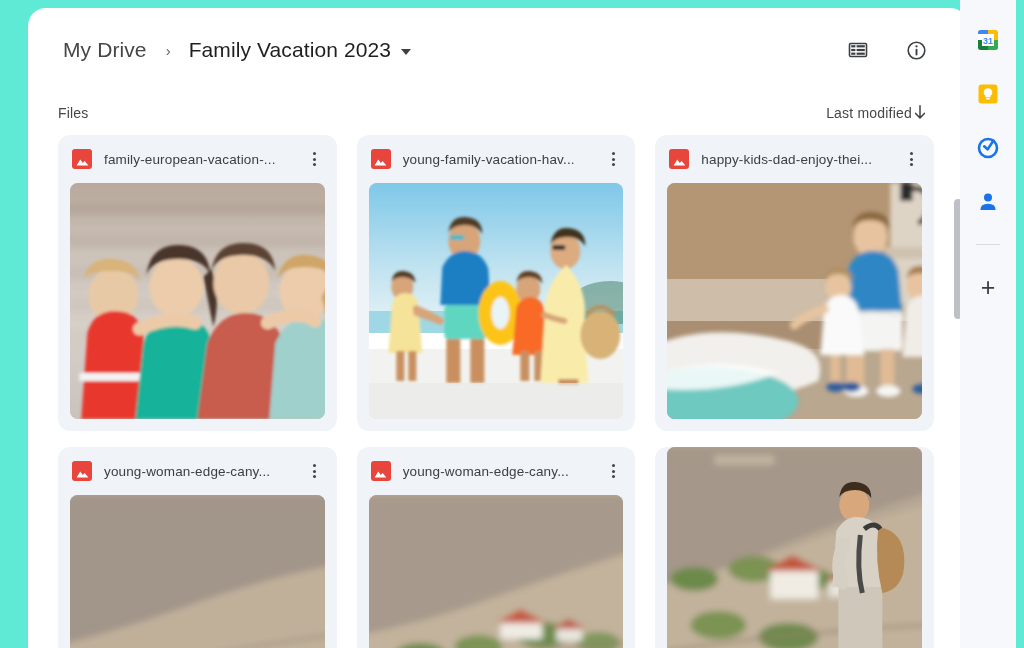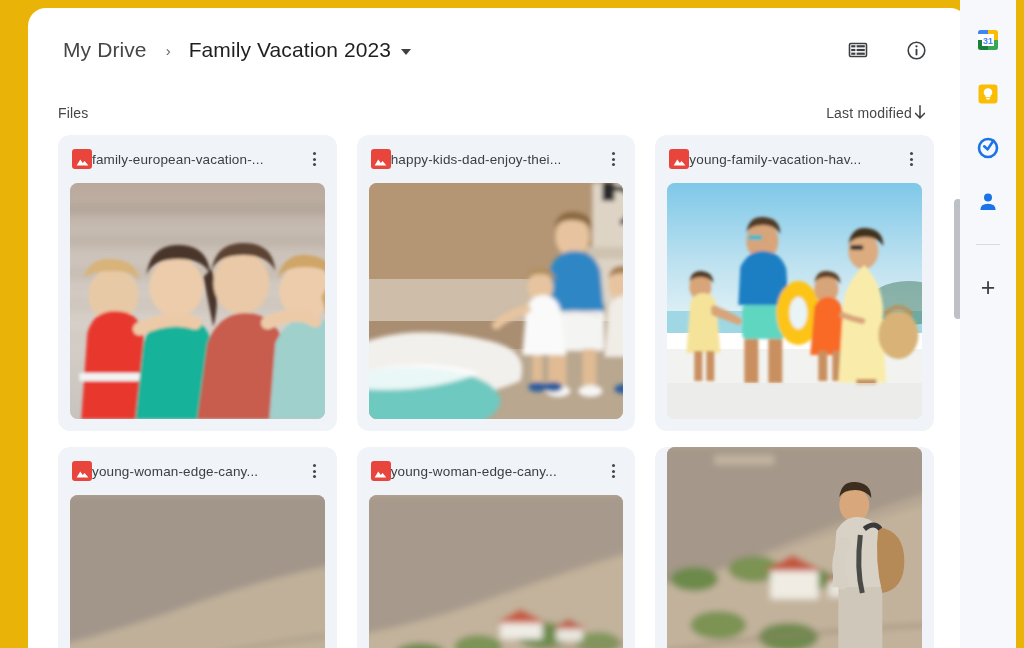--- a/index.html
+++ b/index.html
@@ -4,21 +4,21 @@
 <style>
   * { box-sizing: border-box; margin: 0; padding: 0; }
   html, body {
     width: 1024px; height: 648px;
     overflow: hidden;
     background: #f6f8fc;
     font-family: "Liberation Sans", sans-serif;
     -webkit-font-smoothing: antialiased;
   }
 
-  #app { position: relative; width: 1024px; height: 648px; background: #eab308; }
+  #app { position: relative; width: 1024px; height: 648px; background: #5eead4; }
 
   
   .panel {
     position: absolute;
     left: 28px; top: 8px;
     width: 940px; height: 648px;
     background: #ffffff;
     border-radius: 18px 18px 0 0;
     overflow: hidden;
   }
@@ -91,20 +91,21 @@
     background: #f0f4f9;
     border-radius: 12px;
     padding: 0 0 12px 0;
     overflow: hidden;
     cursor: pointer;
   }
   .card-head {
     height: 48px;
     display: flex; align-items: center;
     padding: 0 8px 0 14px;
+    gap: 12px;
   }
   .ftype {
     width: 20px; height: 20px; flex: 0 0 20px;
     background: #e8453c;
     border-radius: 3px;
     display: flex; align-items: flex-end; justify-content: center;
     overflow: hidden;
   }
   .ftype svg { display: block; margin-bottom: 3px; }
   .fname {
@@ -289,89 +290,20 @@
           </div>
         </div>
 
         <div class="card">
           <div class="card-head">
             <span class="ftype">
               <svg width="13" height="10" viewBox="0 0 13 10">
                 <path d="M0.6 9.4 L4.3 3.6 L6.8 7.0 L8.6 4.9 L12.4 9.4 Z" fill="#ffffff"></path>
               </svg>
             </span>
-            <span class="fname">happy-kids-dad-enjoy-thei...</span>
-            <span class="kebab">
-                <i></i>
-                <i></i>
-                <i></i>
-              </span>
-          </div>
-          <div class="thumb">
-            <svg viewBox="0 0 272 236" preserveAspectRatio="xMidYMid slice">
-              <defs>
-                  <filter id="bl3">
-                    <feGaussianBlur stdDeviation="2.2"></feGaussianBlur>
-                  </filter>
-                </defs>
-              <rect width="272" height="236" fill="#cbb9a4"></rect>
-              <rect y="0" width="272" height="96" fill="#b49675"></rect>
-              <rect y="96" width="272" height="42" fill="#cdbda9"></rect>
-              <rect y="138" width="272" height="28" fill="#a98e72"></rect>
-              <rect y="166" width="272" height="70" fill="#b9a78f"></rect>
-              <g filter="url(#bl3)">
-
-                <path d="M-20 170 q60-34 150-12 q40 10 30 40 q-70 30-180 12z" fill="#f2f0ec"></path>
-                <ellipse cx="50" cy="218" rx="90" ry="34" fill="#6ec9c0"></ellipse>
-                <path d="M-20 196 q70-26 140-6 q-60 24-140 14z" fill="#ffffff" opacity="0.85"></path>
-
-                <rect x="232" y="0" width="40" height="120" fill="#ded4c6"></rect>
-                <rect x="226" y="64" width="52" height="12" fill="#cfc2b0"></rect>
-                <path d="M250 6 q22-4 20 18 q-2 14-10 16" stroke="#2b2b2b" stroke-width="5" fill="none"></path>
-                <rect x="242" y="0" width="12" height="18" fill="#2b2b2b"></rect>
-
-                <rect x="190" y="82" width="82" height="8" fill="#ddd2c2"></rect>
-                <rect x="196" y="90" width="7" height="26" fill="#ddd2c2"></rect>
-                <rect x="212" y="90" width="7" height="26" fill="#ddd2c2"></rect>
-
-                <ellipse cx="212" cy="54" rx="17" ry="20" fill="#e7c49f"></ellipse>
-                <path d="M194 46 q2-18 20-17 q18 1 18 18 q-6-10-20-10 q-14 0-18 9z" fill="#8a6840"></path>
-                <path d="M190 84 q8-16 24-16 q20 0 26 20 l4 44 h-58z" fill="#2f87c4"></path>
-                <rect x="186" y="128" width="58" height="40" rx="4" fill="#f4f4f2"></rect>
-                <path d="M190 132 q24-6 50 0" stroke="#e3e3e0" stroke-width="3" fill="none"></path>
-                <rect x="192" y="166" width="14" height="36" fill="#e0bb94"></rect>
-                <rect x="222" y="166" width="14" height="36" fill="#e0bb94"></rect>
-                <ellipse cx="198" cy="208" rx="12" ry="6" fill="#f5f5f3"></ellipse>
-                <ellipse cx="230" cy="208" rx="12" ry="6" fill="#f5f5f3"></ellipse>
-
-                <ellipse cx="180" cy="104" rx="13" ry="15" fill="#e7c49f"></ellipse>
-                <path d="M166 98 q2-14 15-13 q14 1 14 14 q-5-8-15-8 q-11 0-14 7z" fill="#b0905f"></path>
-                <path d="M166 124 q6-12 16-12 q14 0 18 14 l6 46 h-44z" fill="#fafafa"></path>
-                <rect x="172" y="172" width="10" height="28" fill="#e0bb94"></rect>
-                <rect x="188" y="172" width="10" height="28" fill="#e0bb94"></rect>
-                <ellipse cx="177" cy="204" rx="9" ry="5" fill="#2e5f9e"></ellipse>
-                <ellipse cx="193" cy="204" rx="9" ry="5" fill="#2e5f9e"></ellipse>
-                <path d="M166 126 q-22 8-30 16" stroke="#e7c49f" stroke-width="9" fill="none" stroke-linecap="round"></path>
-
-                <ellipse cx="262" cy="102" rx="14" ry="16" fill="#e7c49f"></ellipse>
-                <path d="M248 96 q2-14 15-13 q16 1 16 15 q-6-8-16-8 q-12 0-15 6z" fill="#a47a48"></path>
-                <path d="M248 122 q8-10 18-10 q16 0 20 16 l4 46 h-46z" fill="#f0ece6"></path>
-                <ellipse cx="264" cy="206" rx="10" ry="5" fill="#2e5f9e"></ellipse>
-              </g>
-            </svg>
-          </div>
-        </div>
-
-        <div class="card">
-          <div class="card-head">
-            <span class="ftype">
-              <svg width="13" height="10" viewBox="0 0 13 10">
-                <path d="M0.6 9.4 L4.3 3.6 L6.8 7.0 L8.6 4.9 L12.4 9.4 Z" fill="#ffffff"></path>
-              </svg>
-            </span>
             <span class="fname">young-family-vacation-hav...</span>
             <span class="kebab">
                 <i></i>
                 <i></i>
                 <i></i>
               </span>
           </div>
           <div class="thumb">
             <svg viewBox="0 0 272 236" preserveAspectRatio="xMidYMid slice">
               <defs>
@@ -434,20 +366,89 @@
           </div>
         </div>
 
         <div class="card">
           <div class="card-head">
             <span class="ftype">
               <svg width="13" height="10" viewBox="0 0 13 10">
                 <path d="M0.6 9.4 L4.3 3.6 L6.8 7.0 L8.6 4.9 L12.4 9.4 Z" fill="#ffffff"></path>
               </svg>
             </span>
+            <span class="fname">happy-kids-dad-enjoy-thei...</span>
+            <span class="kebab">
+                <i></i>
+                <i></i>
+                <i></i>
+              </span>
+          </div>
+          <div class="thumb">
+            <svg viewBox="0 0 272 236" preserveAspectRatio="xMidYMid slice">
+              <defs>
+                  <filter id="bl3">
+                    <feGaussianBlur stdDeviation="2.2"></feGaussianBlur>
+                  </filter>
+                </defs>
+              <rect width="272" height="236" fill="#cbb9a4"></rect>
+              <rect y="0" width="272" height="96" fill="#b49675"></rect>
+              <rect y="96" width="272" height="42" fill="#cdbda9"></rect>
+              <rect y="138" width="272" height="28" fill="#a98e72"></rect>
+              <rect y="166" width="272" height="70" fill="#b9a78f"></rect>
+              <g filter="url(#bl3)">
+
+                <path d="M-20 170 q60-34 150-12 q40 10 30 40 q-70 30-180 12z" fill="#f2f0ec"></path>
+                <ellipse cx="50" cy="218" rx="90" ry="34" fill="#6ec9c0"></ellipse>
+                <path d="M-20 196 q70-26 140-6 q-60 24-140 14z" fill="#ffffff" opacity="0.85"></path>
+
+                <rect x="232" y="0" width="40" height="120" fill="#ded4c6"></rect>
+                <rect x="226" y="64" width="52" height="12" fill="#cfc2b0"></rect>
+                <path d="M250 6 q22-4 20 18 q-2 14-10 16" stroke="#2b2b2b" stroke-width="5" fill="none"></path>
+                <rect x="242" y="0" width="12" height="18" fill="#2b2b2b"></rect>
+
+                <rect x="190" y="82" width="82" height="8" fill="#ddd2c2"></rect>
+                <rect x="196" y="90" width="7" height="26" fill="#ddd2c2"></rect>
+                <rect x="212" y="90" width="7" height="26" fill="#ddd2c2"></rect>
+
+                <ellipse cx="212" cy="54" rx="17" ry="20" fill="#e7c49f"></ellipse>
+                <path d="M194 46 q2-18 20-17 q18 1 18 18 q-6-10-20-10 q-14 0-18 9z" fill="#8a6840"></path>
+                <path d="M190 84 q8-16 24-16 q20 0 26 20 l4 44 h-58z" fill="#2f87c4"></path>
+                <rect x="186" y="128" width="58" height="40" rx="4" fill="#f4f4f2"></rect>
+                <path d="M190 132 q24-6 50 0" stroke="#e3e3e0" stroke-width="3" fill="none"></path>
+                <rect x="192" y="166" width="14" height="36" fill="#e0bb94"></rect>
+                <rect x="222" y="166" width="14" height="36" fill="#e0bb94"></rect>
+                <ellipse cx="198" cy="208" rx="12" ry="6" fill="#f5f5f3"></ellipse>
+                <ellipse cx="230" cy="208" rx="12" ry="6" fill="#f5f5f3"></ellipse>
+
+                <ellipse cx="180" cy="104" rx="13" ry="15" fill="#e7c49f"></ellipse>
+                <path d="M166 98 q2-14 15-13 q14 1 14 14 q-5-8-15-8 q-11 0-14 7z" fill="#b0905f"></path>
+                <path d="M166 124 q6-12 16-12 q14 0 18 14 l6 46 h-44z" fill="#fafafa"></path>
+                <rect x="172" y="172" width="10" height="28" fill="#e0bb94"></rect>
+                <rect x="188" y="172" width="10" height="28" fill="#e0bb94"></rect>
+                <ellipse cx="177" cy="204" rx="9" ry="5" fill="#2e5f9e"></ellipse>
+                <ellipse cx="193" cy="204" rx="9" ry="5" fill="#2e5f9e"></ellipse>
+                <path d="M166 126 q-22 8-30 16" stroke="#e7c49f" stroke-width="9" fill="none" stroke-linecap="round"></path>
+
+                <ellipse cx="262" cy="102" rx="14" ry="16" fill="#e7c49f"></ellipse>
+                <path d="M248 96 q2-14 15-13 q16 1 16 15 q-6-8-16-8 q-12 0-15 6z" fill="#a47a48"></path>
+                <path d="M248 122 q8-10 18-10 q16 0 20 16 l4 46 h-46z" fill="#f0ece6"></path>
+                <ellipse cx="264" cy="206" rx="10" ry="5" fill="#2e5f9e"></ellipse>
+              </g>
+            </svg>
+          </div>
+        </div>
+
+        <div class="card">
+          <div class="card-head">
+            <span class="ftype">
+              <svg width="13" height="10" viewBox="0 0 13 10">
+                <path d="M0.6 9.4 L4.3 3.6 L6.8 7.0 L8.6 4.9 L12.4 9.4 Z" fill="#ffffff"></path>
+              </svg>
+            </span>
             <span class="fname">young-woman-edge-cany...</span>
             <span class="kebab">
                 <i></i>
                 <i></i>
                 <i></i>
               </span>
           </div>
           <div class="thumb">
             <svg viewBox="0 0 272 236" preserveAspectRatio="xMidYMid slice">
               <defs>

